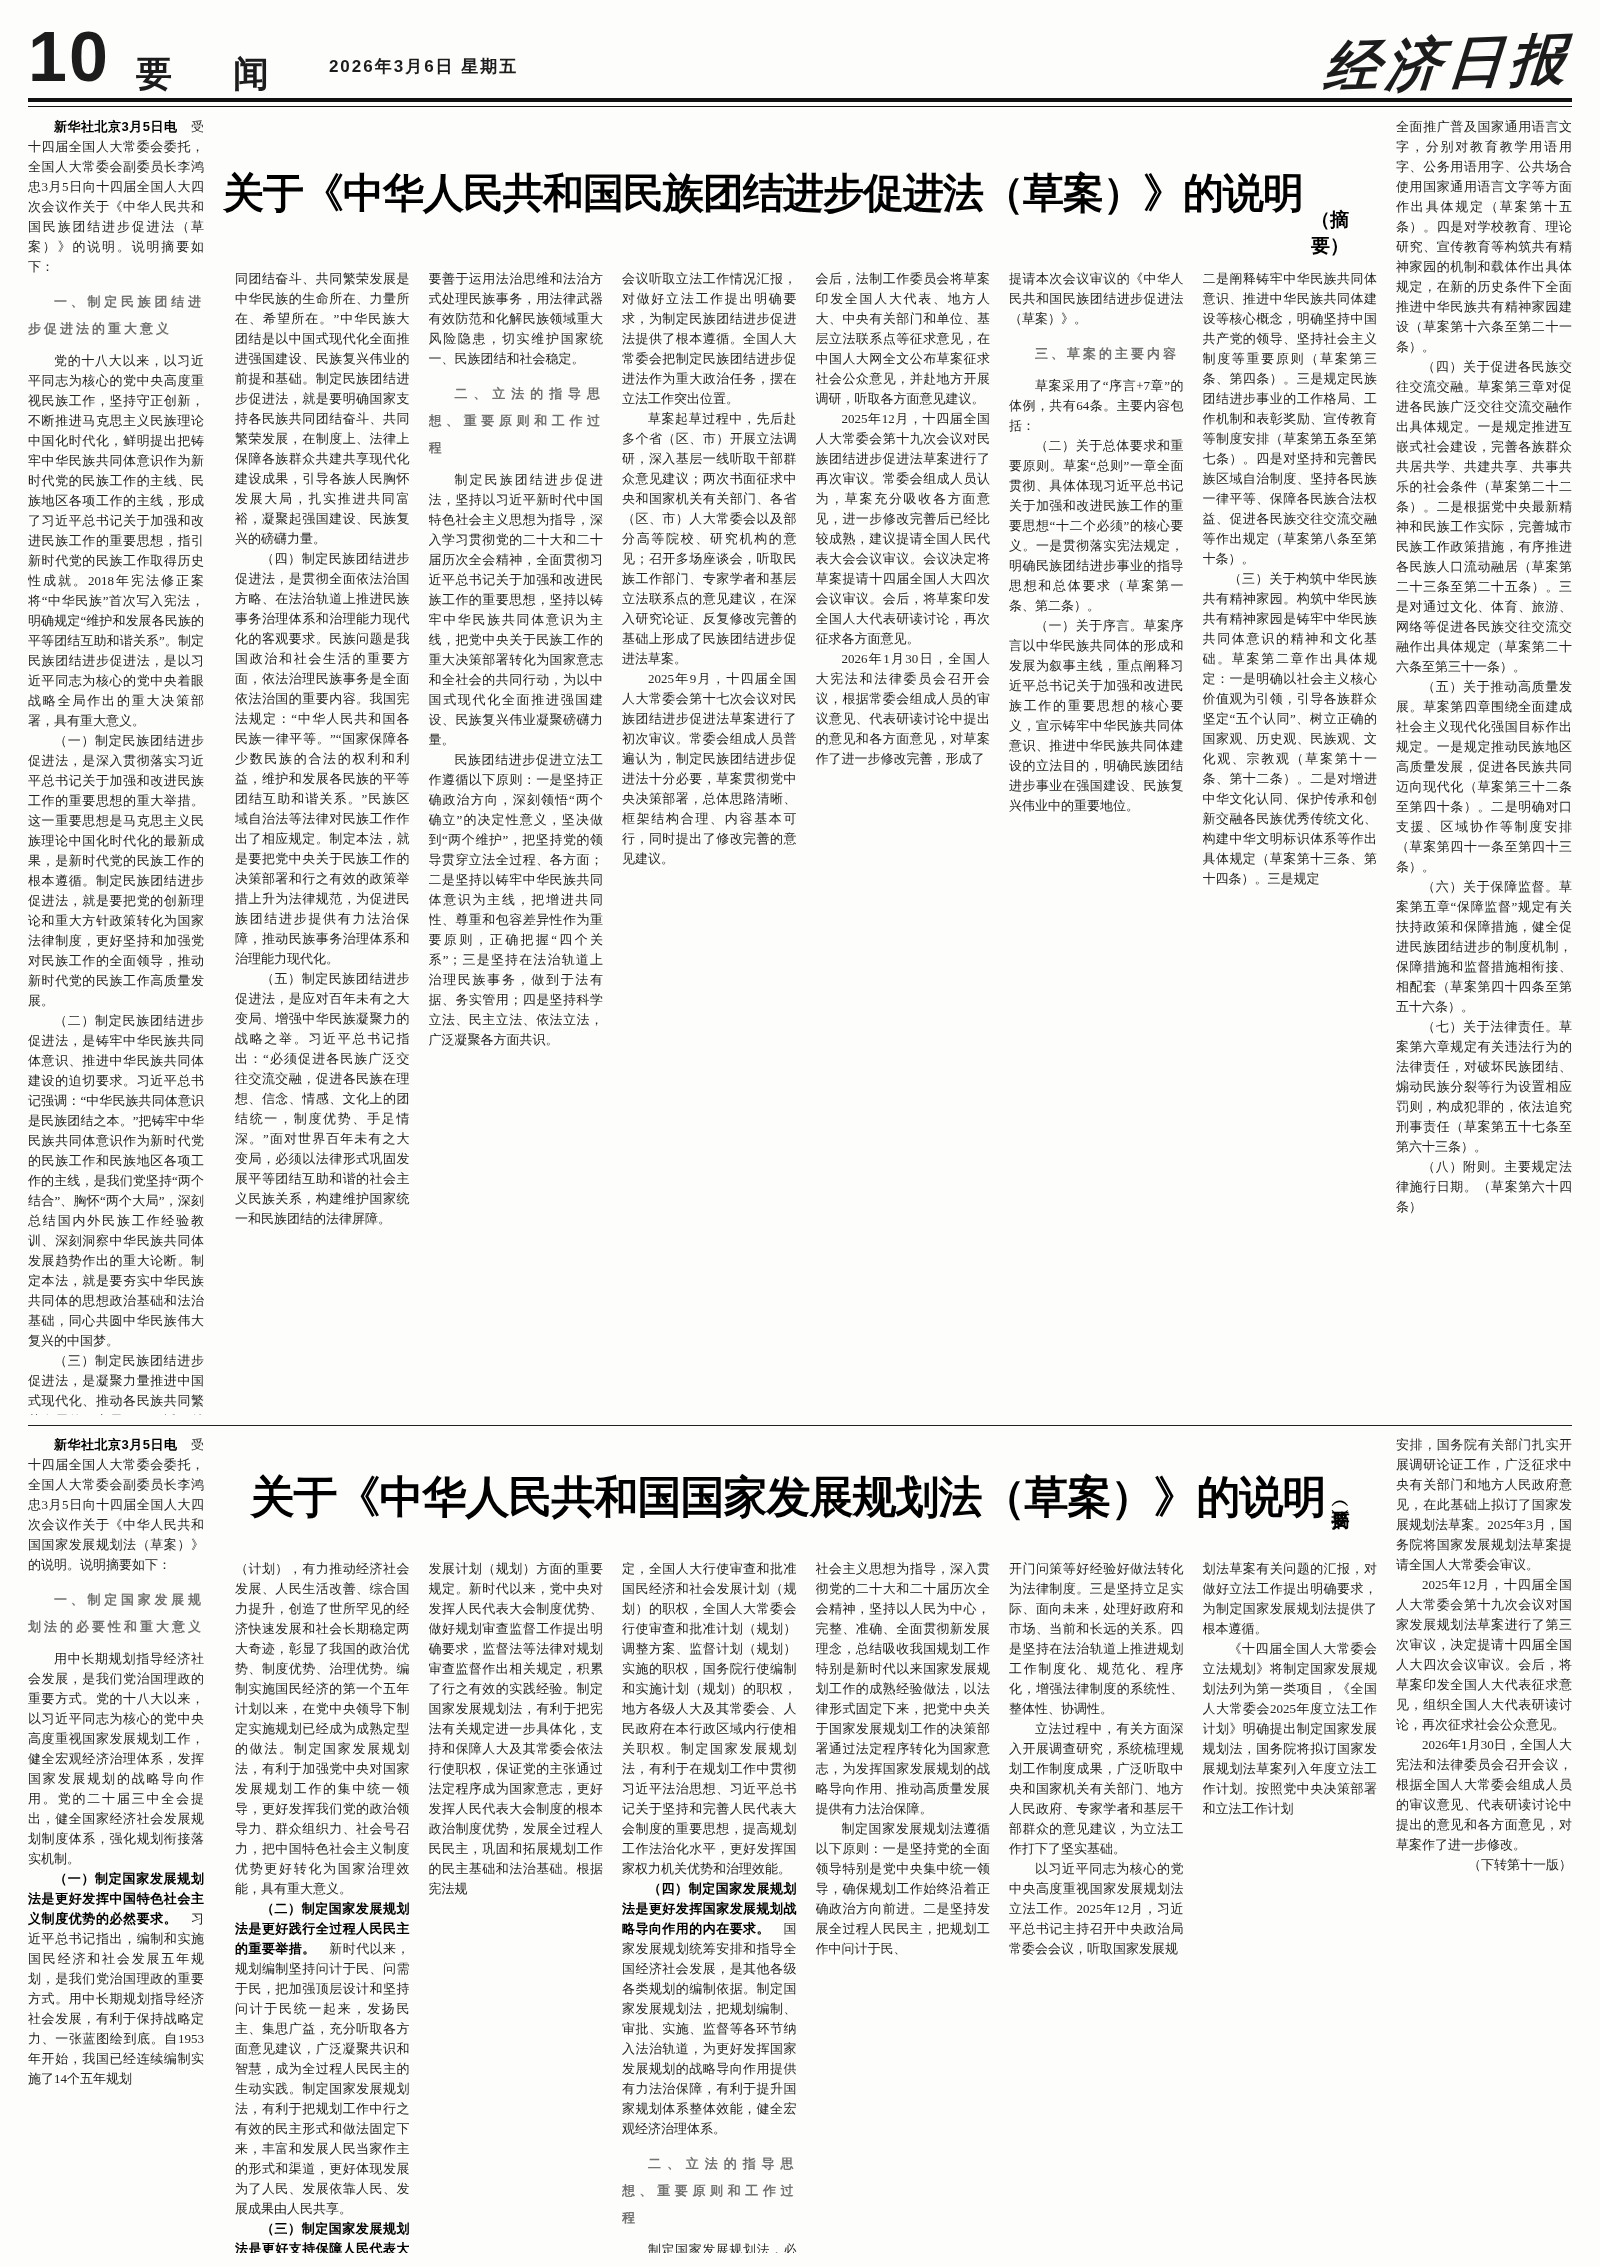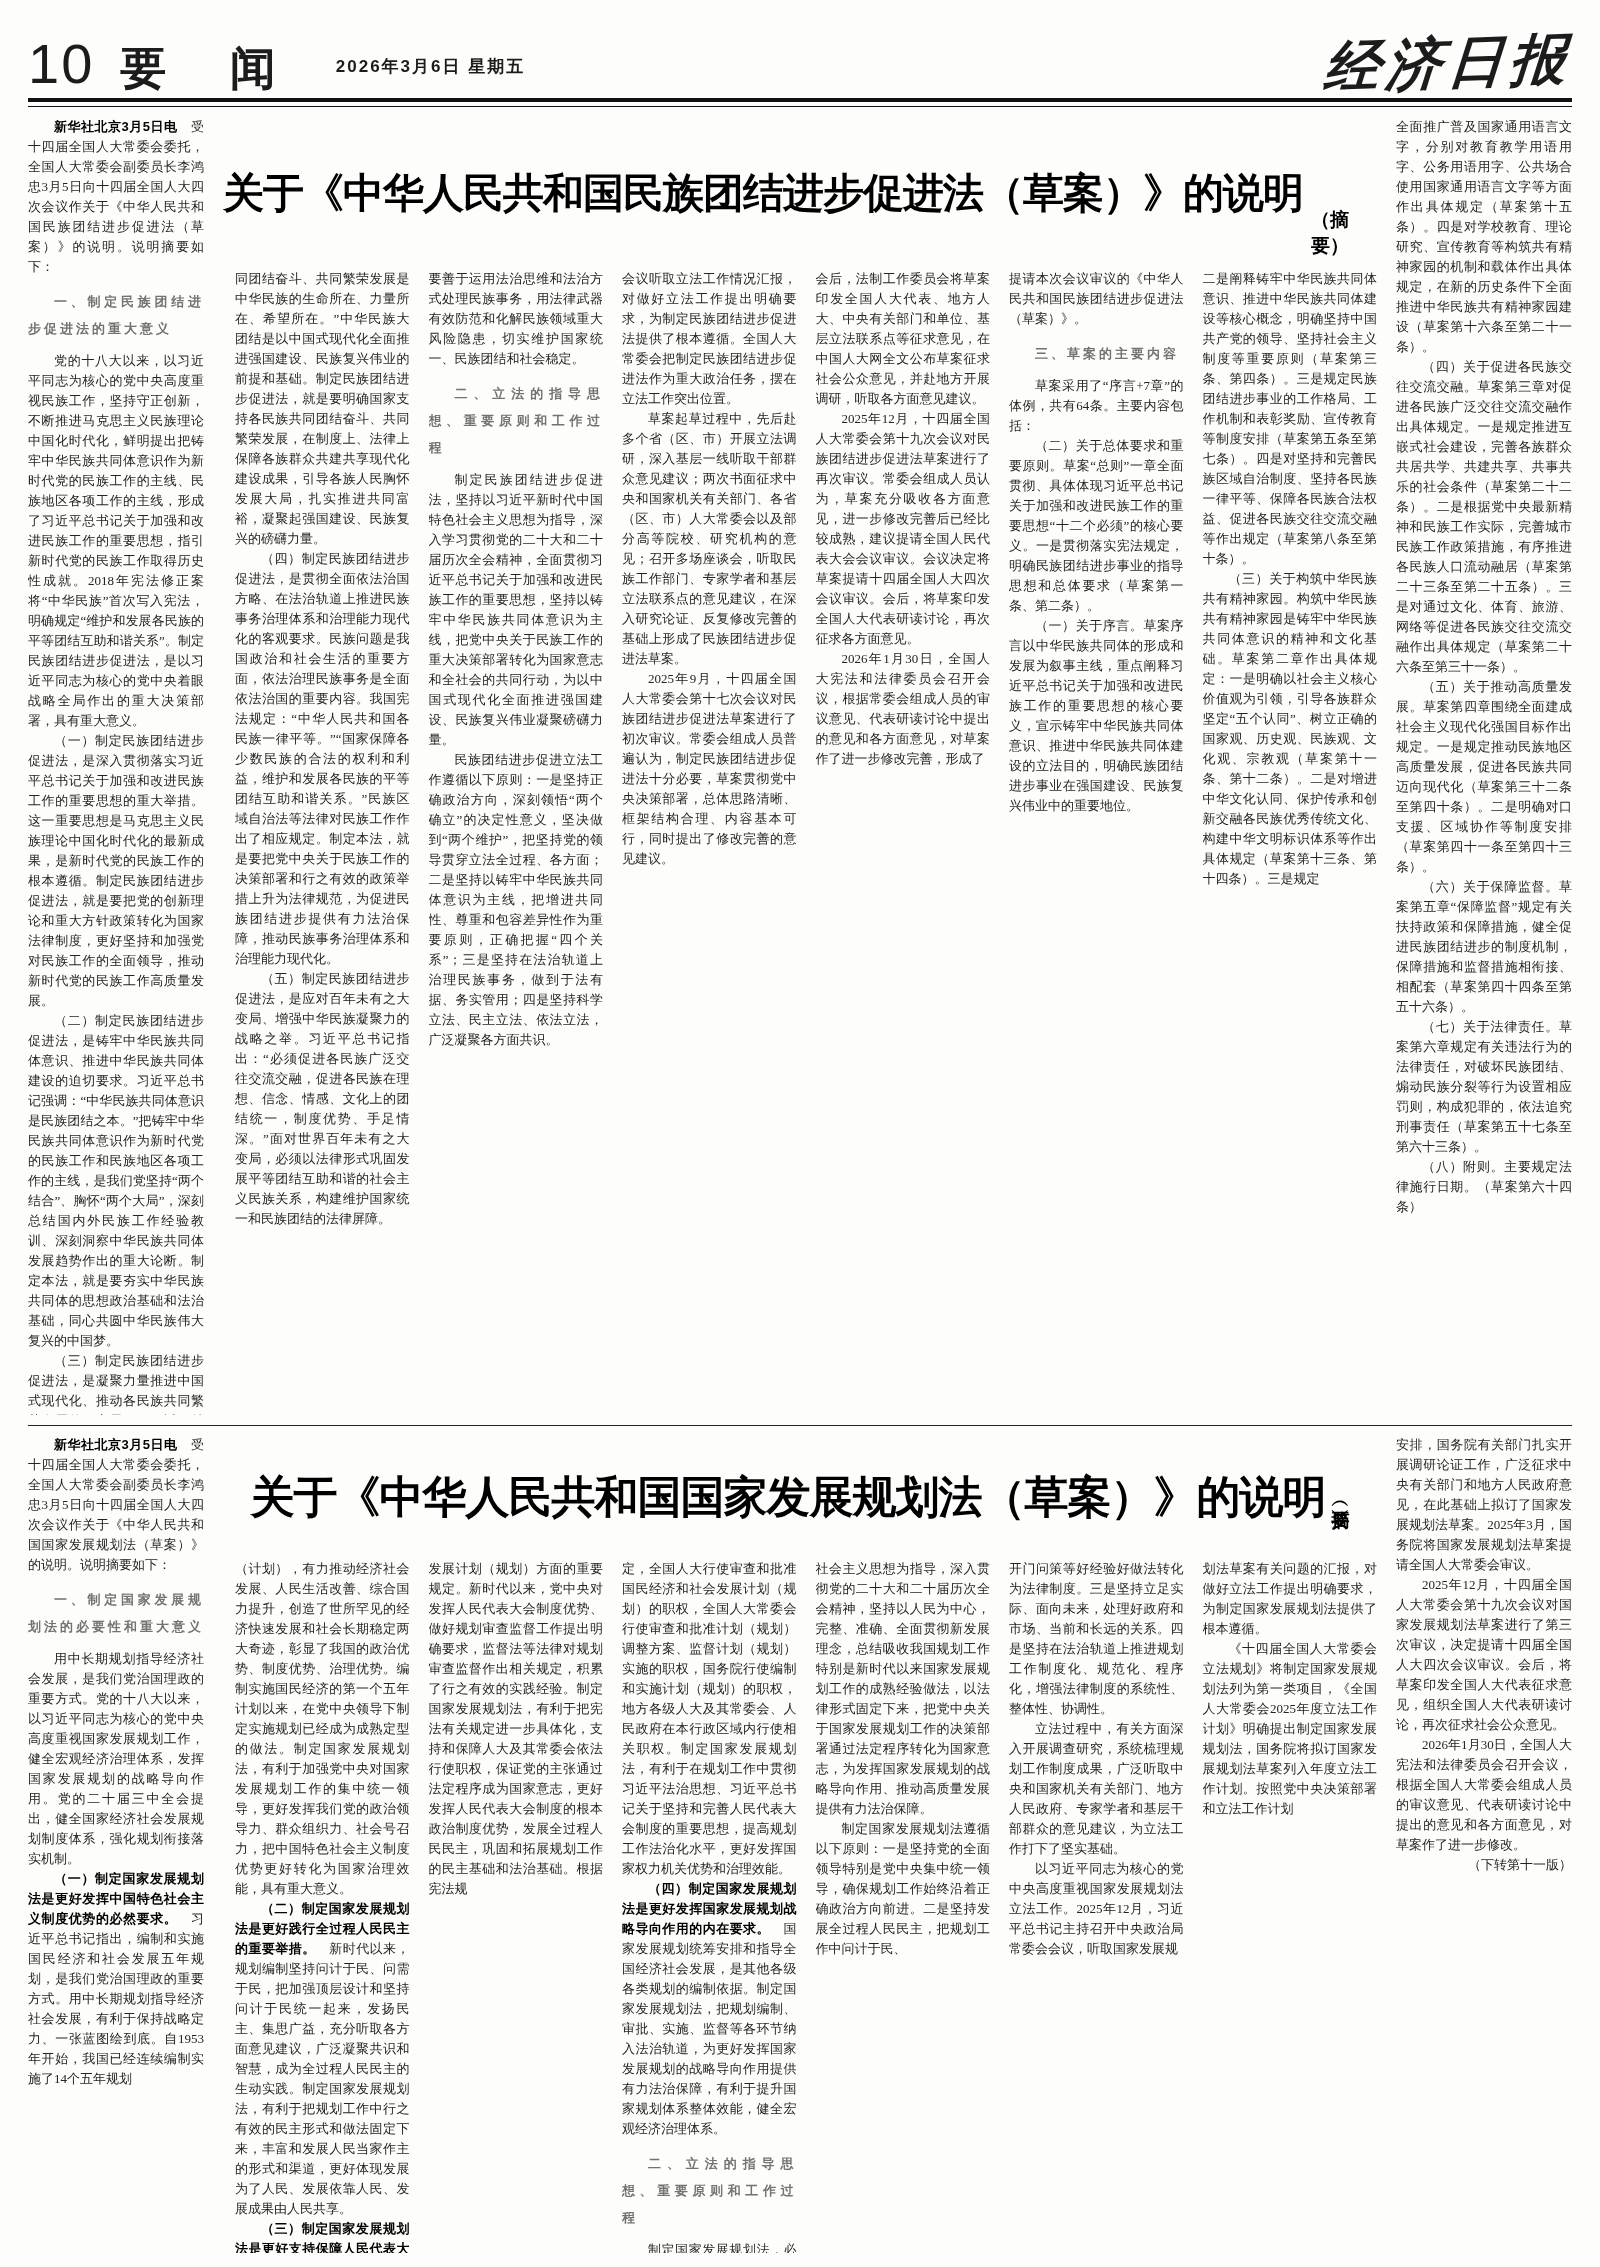--- a/index.html
+++ b/index.html
@@ -4,22 +4,22 @@
 <style>
   html,body{margin:0;padding:0;background:#e8e6e0;}
   .page{
     width:1600px;height:2267px;margin:0 auto;background:#fdfdfb;color:#1c1c1c;
     font-family:"Liberation Serif","DejaVu Serif",serif;
     box-sizing:border-box;padding:12px 28px 0;overflow:hidden;position:relative;
   }
   
   .hdr{display:flex;align-items:flex-end;height:80px;}
   .hdr-left{display:flex;align-items:flex-end;}
-  .page-no{font-size:56px;font-weight:400;font-family:"Liberation Sans","DejaVu Sans",sans-serif;line-height:1;letter-spacing:2px;text-align:center;}
-  .sec-name{font-size:46px;font-weight:700;letter-spacing:26px;margin-left:26px;line-height:1;}
+  .page-no{font-size:70px;font-weight:700;font-family:"Liberation Sans","DejaVu Sans",sans-serif;line-height:1;letter-spacing:2px;text-align:center;}
+  .sec-name{font-size:36px;font-weight:700;letter-spacing:26px;margin-left:26px;line-height:1;}
   .hdr-date{font-size:17px;font-weight:700;margin-left:34px;margin-bottom:14px;letter-spacing:2px;font-family:"Liberation Sans","DejaVu Sans",sans-serif;}
   .masthead{margin-left:auto;font-size:56px;font-weight:700;font-style:italic;
     font-family:"DejaVu Serif","Liberation Serif",serif;line-height:1;
     transform:rotate(-2deg) skewX(-6deg);letter-spacing:6px;margin-bottom:2px;}
   .rule{margin-top:6px;border-top:4px solid #111;border-bottom:1px solid #111;height:4px;}
   
   .art{display:flex;gap:19px;overflow:hidden;}
   .art1{height:1298px;margin-top:10px;}
   .art2{height:818px;}
   .divider{border-top:1px solid #222;margin:10px 0 9px;}

